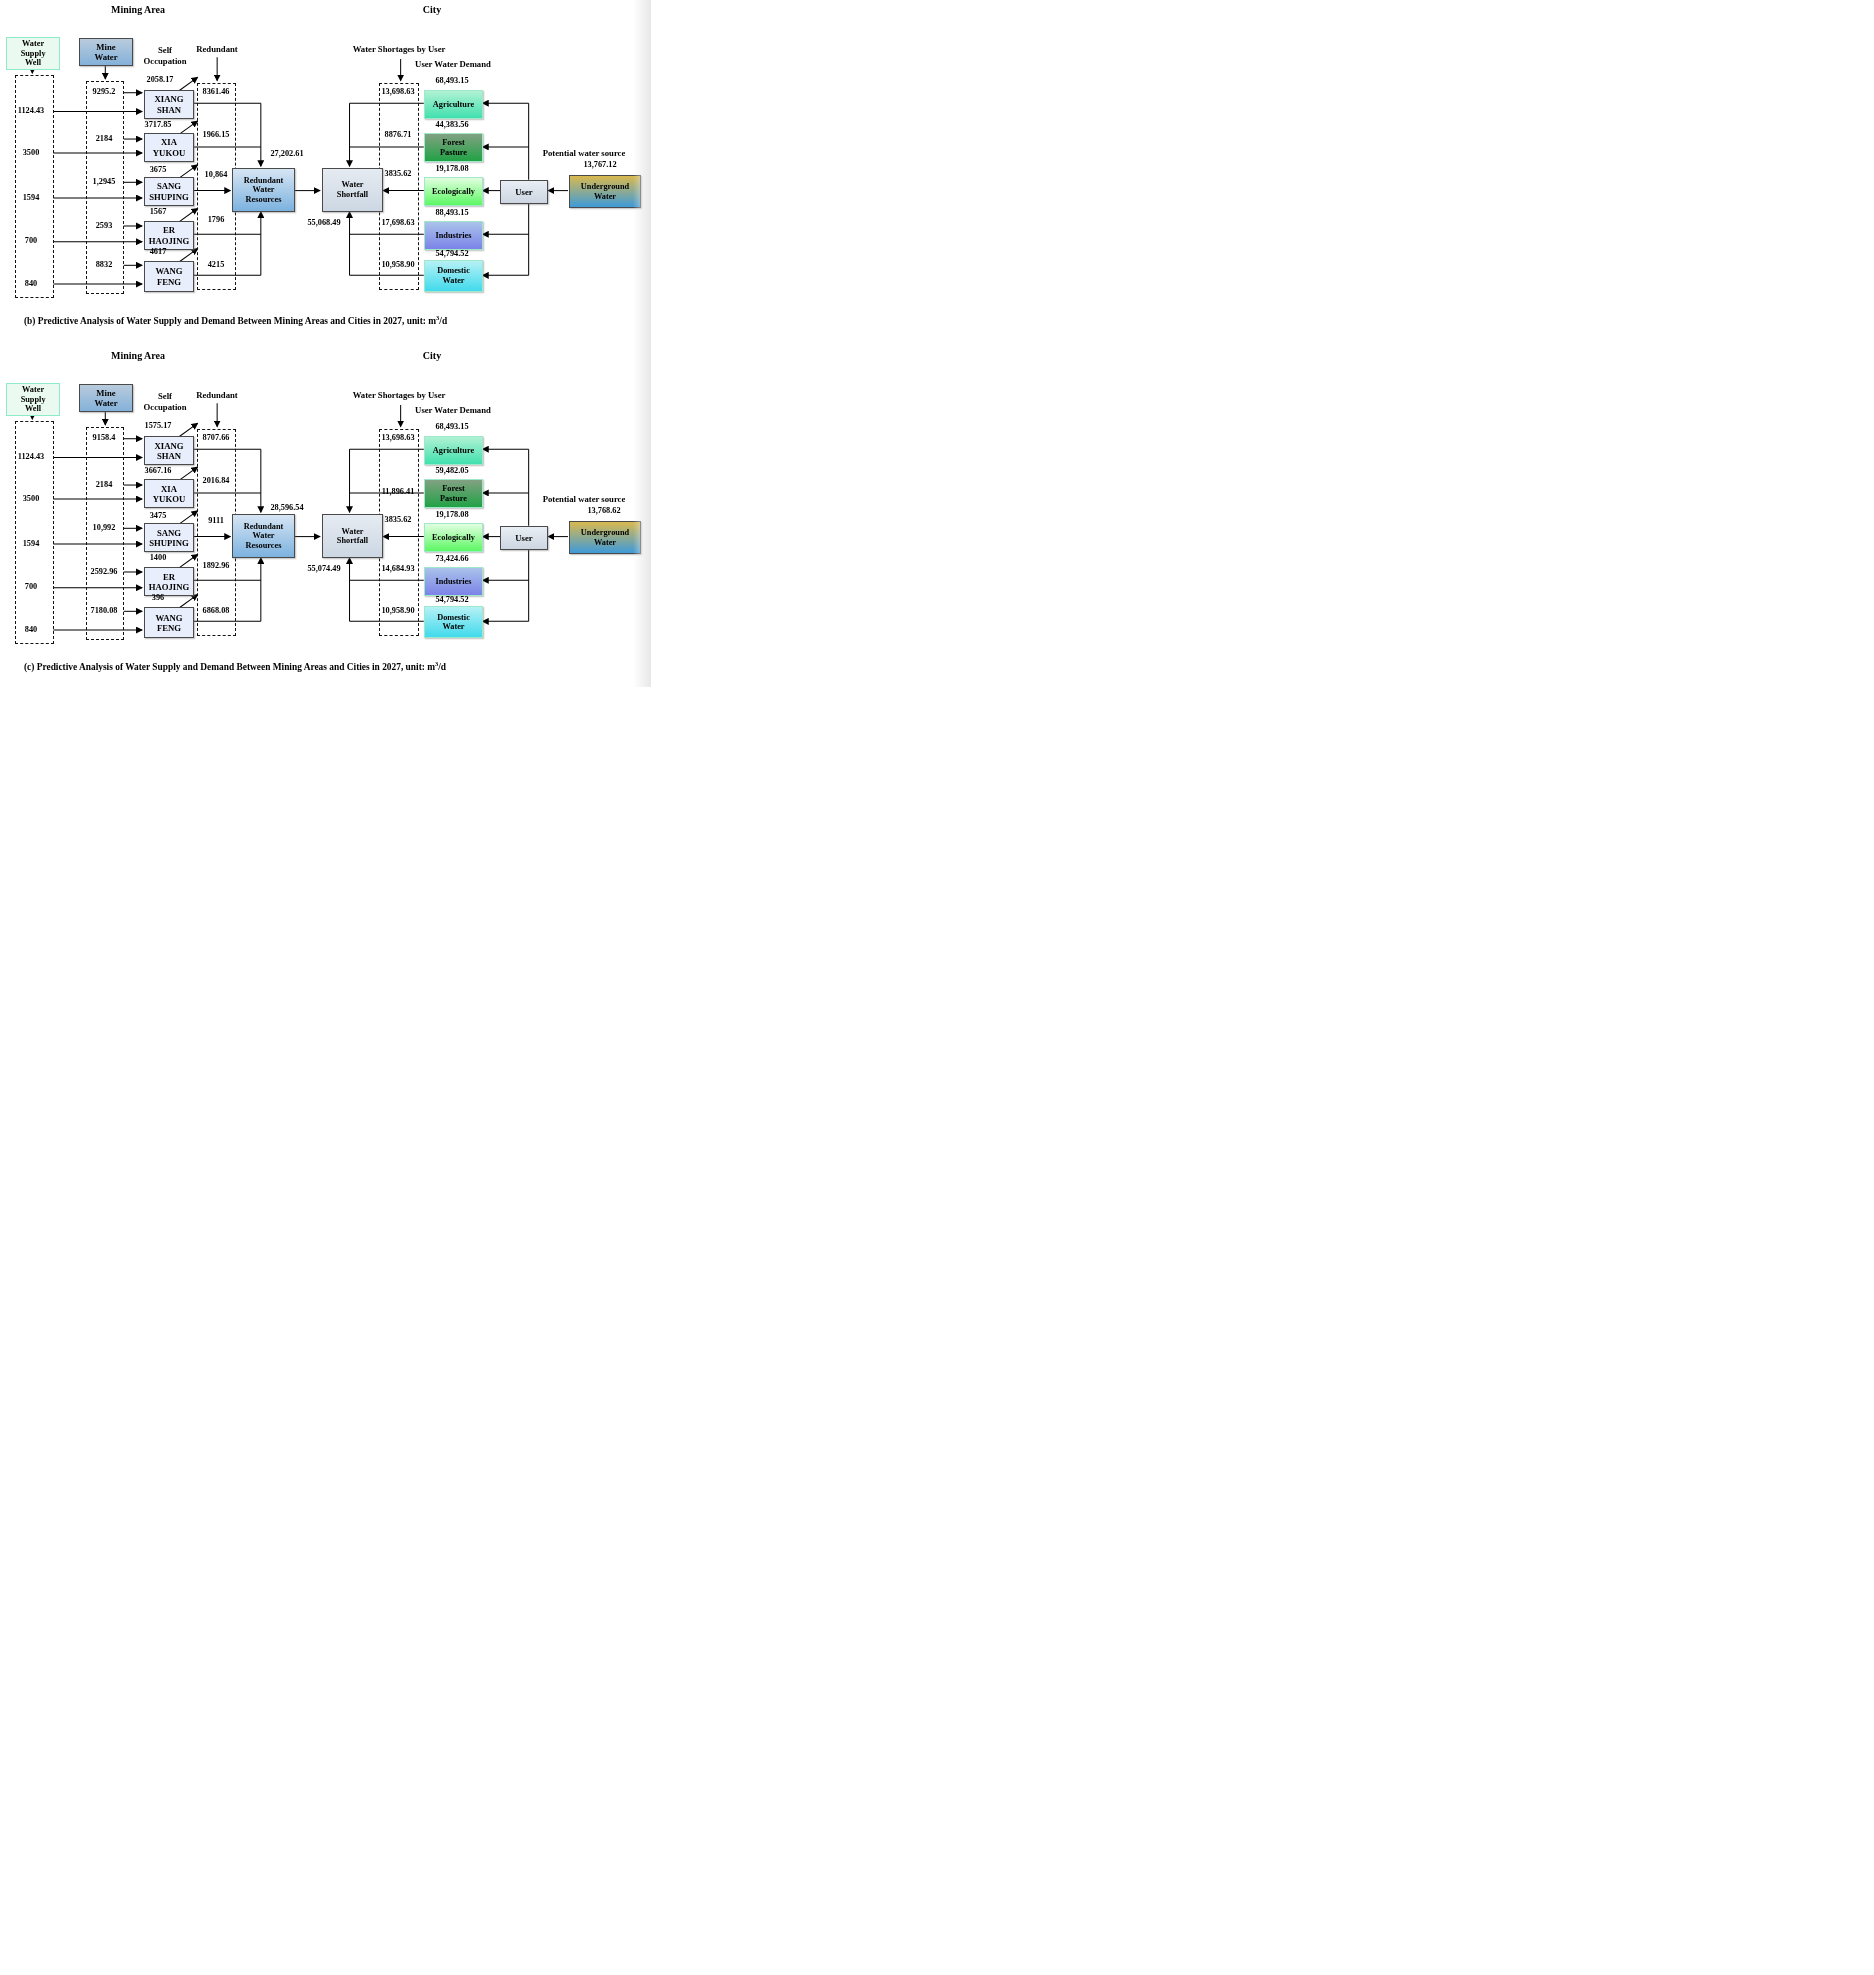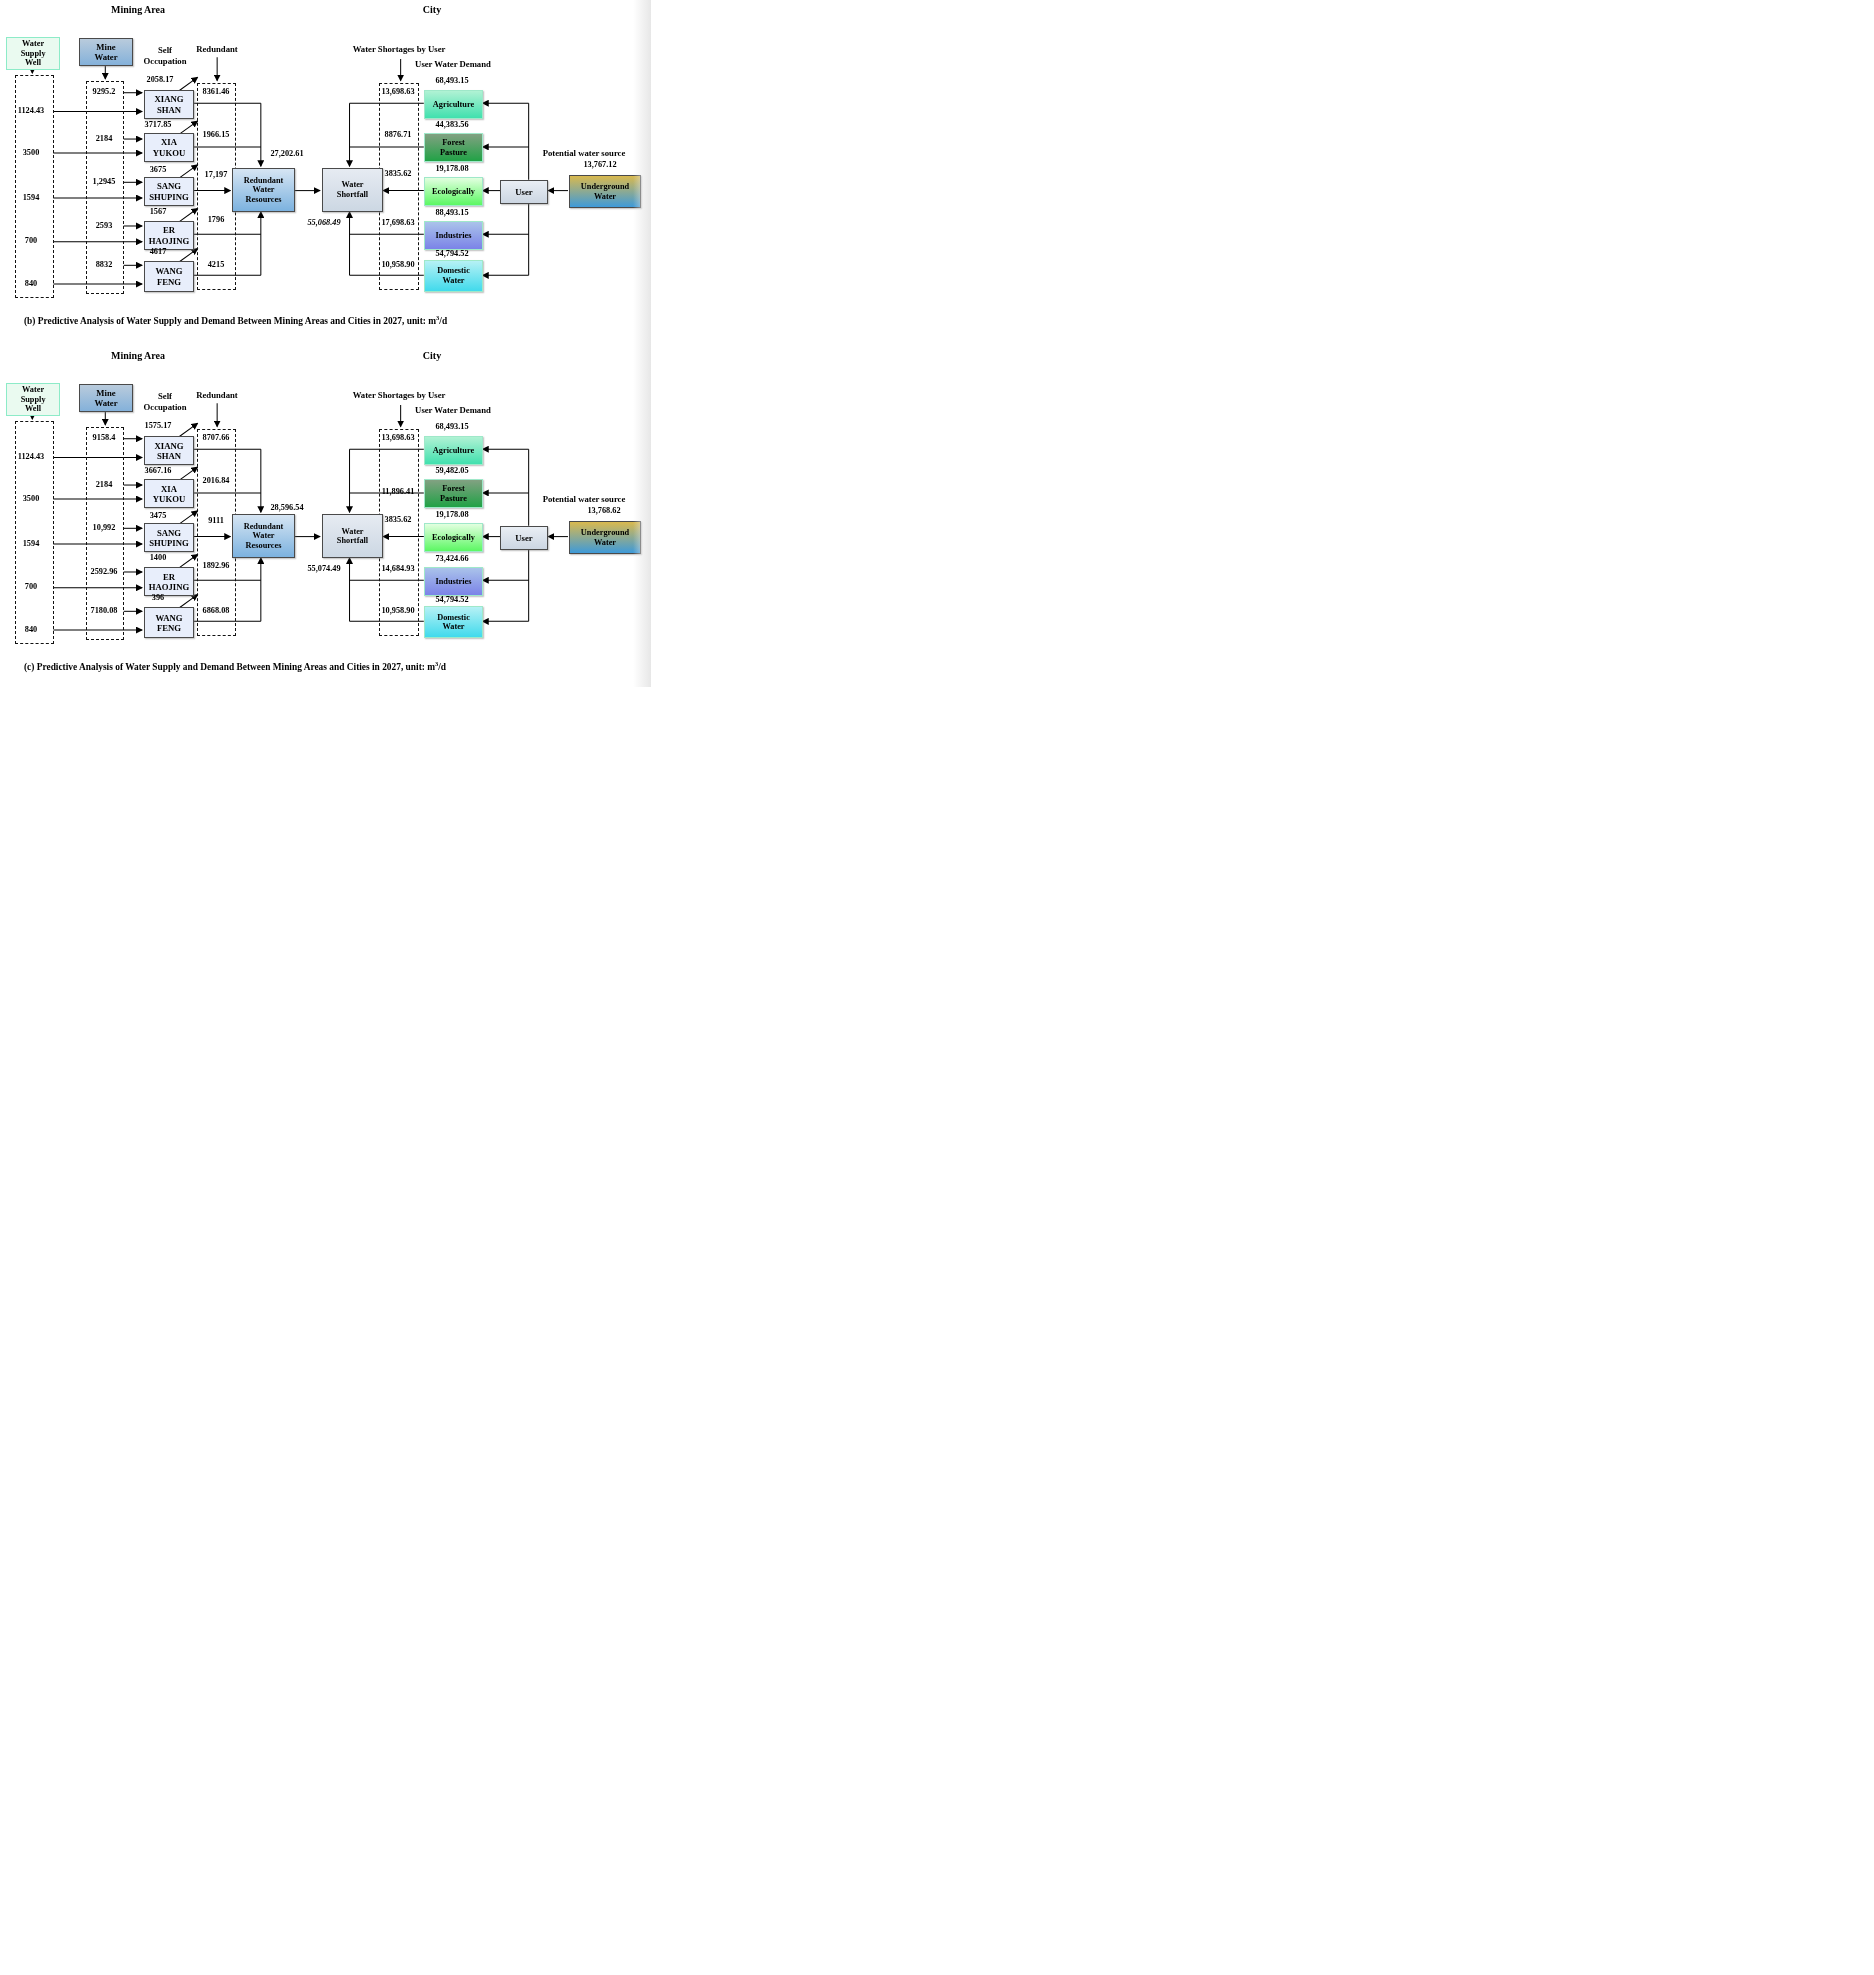--- a/index.html
+++ b/index.html
@@ -161,37 +161,37 @@
       <div class="txt num ctr" style="left: 452px; top: 76px;">68,493.15</div>
       <div class="txt num ctr" style="left: 31px; top: 148px;">3500</div>
       <div class="txt num ctr" style="left: 104px; top: 134px;">2184</div>
       <div class="txt num ctr" style="left: 158px; top: 120px;">3717.85</div>
       <div class="txt num ctr" style="left: 216px; top: 130px;">1966.15</div>
       <div class="txt num ctr" style="left: 398px; top: 130px;">8876.71</div>
       <div class="txt num ctr" style="left: 452px; top: 120px;">44,383.56</div>
       <div class="txt num ctr" style="left: 31px; top: 193px;">1594</div>
       <div class="txt num ctr" style="left: 104px; top: 177px;">1,2945</div>
       <div class="txt num ctr" style="left: 158px; top: 165px;">3675</div>
-      <div class="txt num ctr" style="left: 216px; top: 170px;">17,197</div>
+      <div class="txt num ctr" style="left: 216px; top: 170px;">10,864</div>
       <div class="txt num ctr" style="left: 398px; top: 169px;">3835.62</div>
       <div class="txt num ctr" style="left: 452px; top: 164px;">19,178.08</div>
       <div class="txt num ctr" style="left: 31px; top: 236px;">700</div>
       <div class="txt num ctr" style="left: 104px; top: 221px;">2593</div>
       <div class="txt num ctr" style="left: 158px; top: 207px;">1567</div>
       <div class="txt num ctr" style="left: 216px; top: 215px;">1796</div>
       <div class="txt num ctr" style="left: 398px; top: 218px;">17,698.63</div>
       <div class="txt num ctr" style="left: 452px; top: 208px;">88,493.15</div>
       <div class="txt num ctr" style="left: 31px; top: 279px;">840</div>
       <div class="txt num ctr" style="left: 104px; top: 260px;">8832</div>
       <div class="txt num ctr" style="left: 158px; top: 247px;">4617</div>
       <div class="txt num ctr" style="left: 216px; top: 260px;">4215</div>
       <div class="txt num ctr" style="left: 398px; top: 260px;">10,958.90</div>
       <div class="txt num ctr" style="left: 452px; top: 249px;">54,794.52</div>
       <div class="txt num ctr" style="left: 287px; top: 149px; text-align: right;">27,202.61</div>
-      <div class="txt num ctr" style="left: 324px; top: 218px; font-style: italic;">55,068.49</div>
+      <div class="txt num ctr" style="left: 324px; top: 218px;">55,068.49</div>
       <div class="txt num ctr" style="left: 600px; top: 160px;">13,767.12</div>
       <div class="caption" style="left: 24px; top: 314px;"><span>(b) Predictive Analysis of Water Supply and Demand Between Mining Areas and Cities in 2027, unit: m</span><sup>3</sup><span>/d</span></div>
     </div>
     <div class="figure">
       <svg class="overlay" width="651" height="341" viewBox="0 0 1490 780">
         <defs>
           <marker id="ah-c" viewBox="0 0 10 10" refX="8.5" refY="5" markerWidth="7" markerHeight="7" orient="auto-start-reverse">
             <path d="M0,0 L10,5 L0,10 z" fill="#000"></path>
           </marker>
         </defs>

